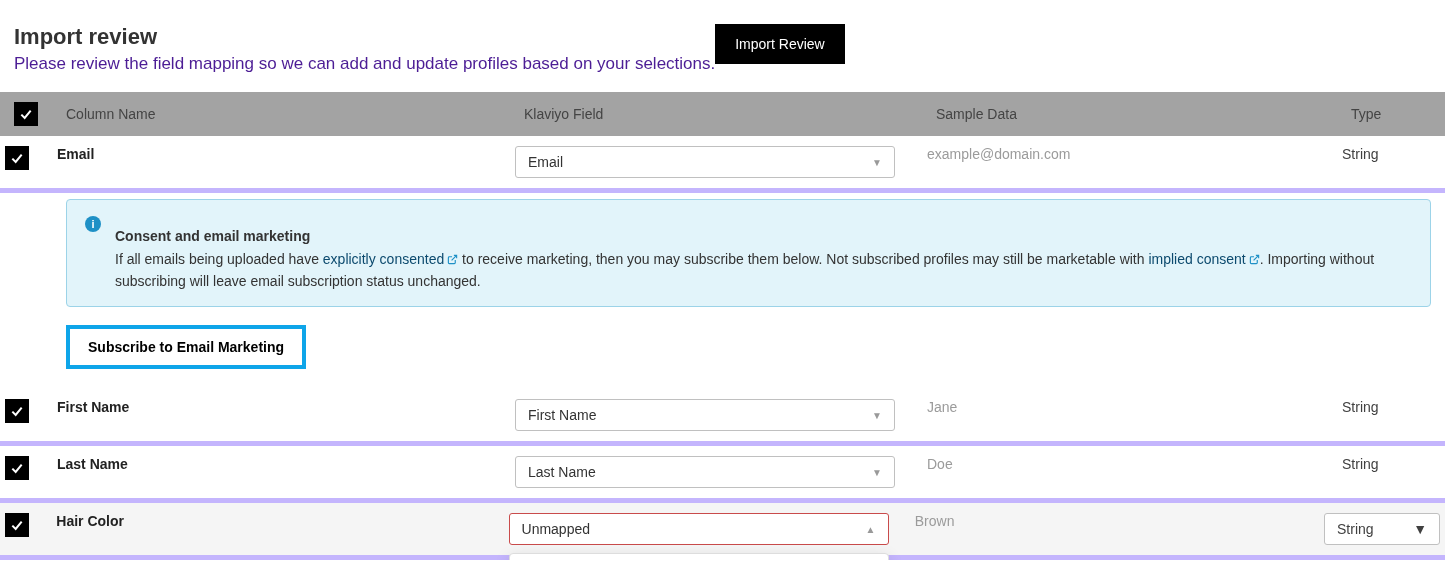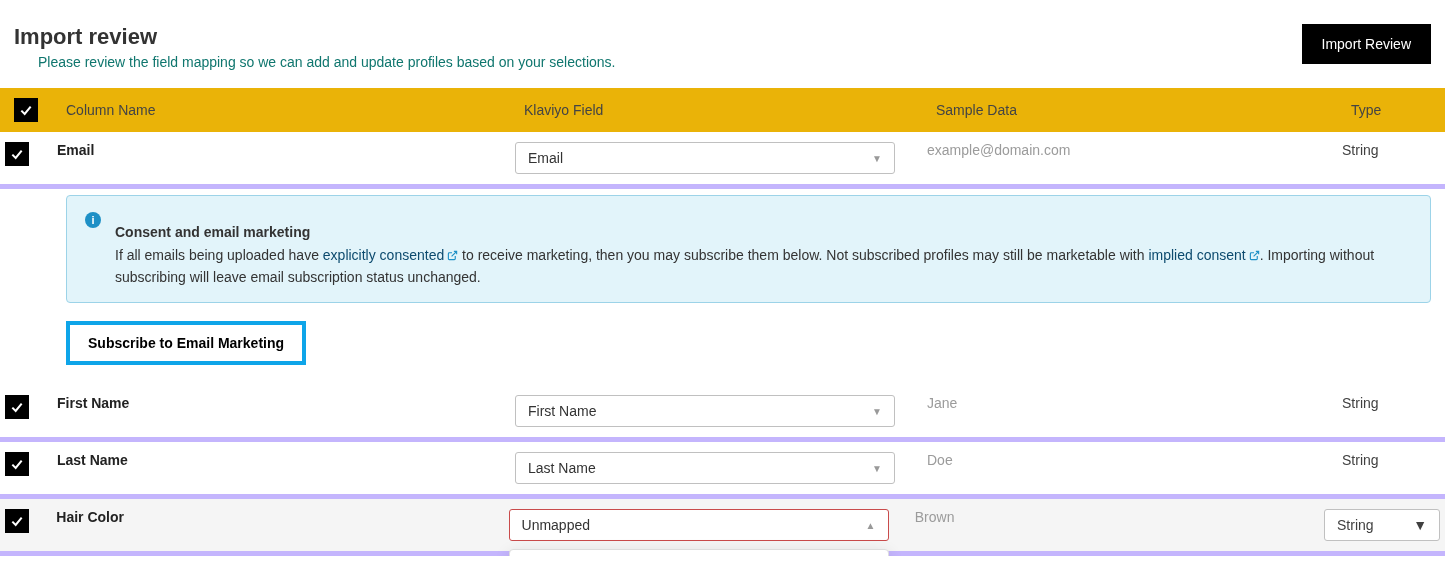--- a/index.html
+++ b/index.html
@@ -1,22 +1,22 @@
 <!DOCTYPE html>
 <html><head>
 <meta charset="utf-8">
 <style>
   * { box-sizing: border-box; margin: 0; padding: 0; }
   body { font-family: -apple-system, BlinkMacSystemFont, "Segoe UI", Helvetica, Arial, sans-serif; font-size: 14px; color: #333; background: #fff; }
   .container { width: 1445px; }
-  .header { display: flex; justify-content: space-between; align-items: flex-start; padding: 24px 14px 18px 14px; }
+  .header { display: flex; align-items: flex-start; padding: 24px 14px 18px 14px; }
   .header-left h1 { font-size: 22px; font-weight: 600; color: #333; margin-bottom: 4px; }
-  .header-left p { font-size: 14px; color: #0f766e; margin-left: 24px; }
+  .header-left p { font-size: 17px; color: #4c1d95; }
   .import-btn { background: #000; color: #fff; border: none; padding: 12px 20px; font-size: 14px; font-weight: 500; cursor: pointer; }
-  .table-header { display: flex; align-items: center; background: #eab308; padding: 10px 14px; font-size: 14px; color: #444; }
+  .table-header { display: flex; align-items: center; background: #a3a3a3; padding: 10px 14px; font-size: 14px; color: #444; }
   .col-check { width: 52px; display: flex; align-items: center; }
   .col-name { width: 414px; }
   .col-field { width: 412px; margin-left: 44px; }
   .col-sample { width: 415px; }
   .col-type { flex: 1; }
   .checkbox { width: 24px; height: 24px; background: #000; display: inline-flex; align-items: center; justify-content: center; cursor: pointer; }
   .checkbox svg { width: 16px; height: 16px; stroke: #fff; stroke-width: 3; fill: none; }
   .row { display: flex; align-items: flex-start; padding: 10px 5px; border-bottom: 5px solid #c4b5fd; }
   .row.highlight { background: #f5f5f5; }
   .row .col-name { font-weight: 600; color: #222; }

